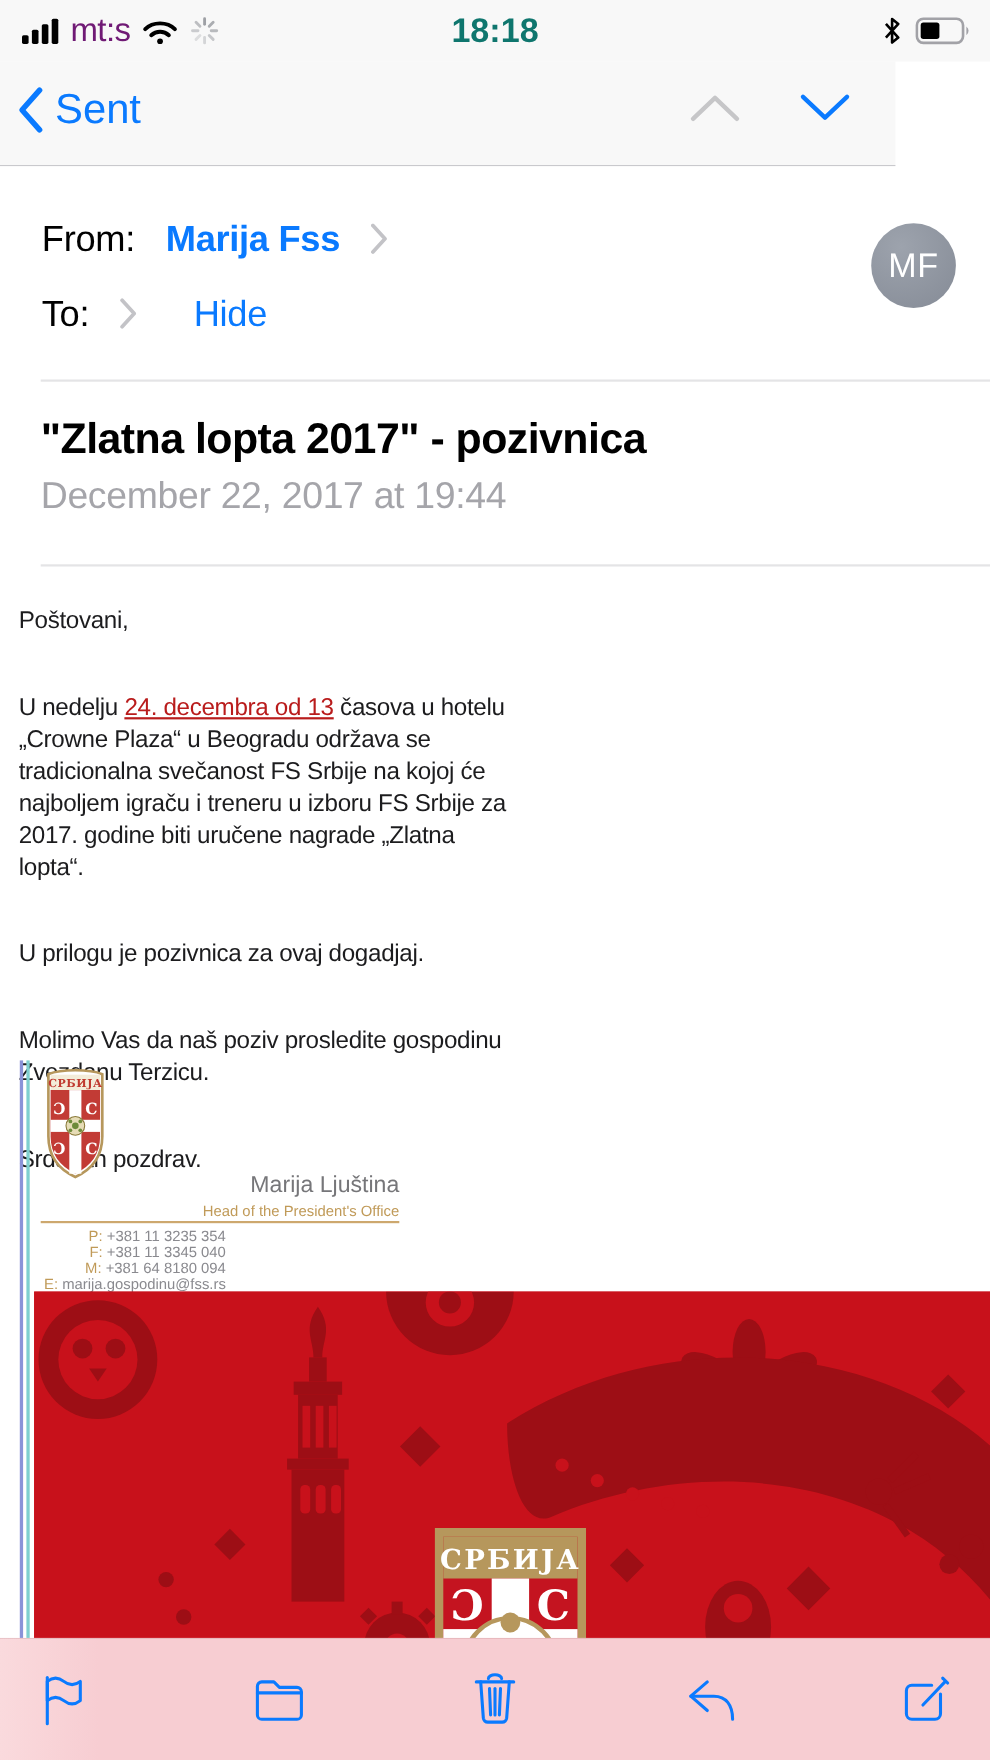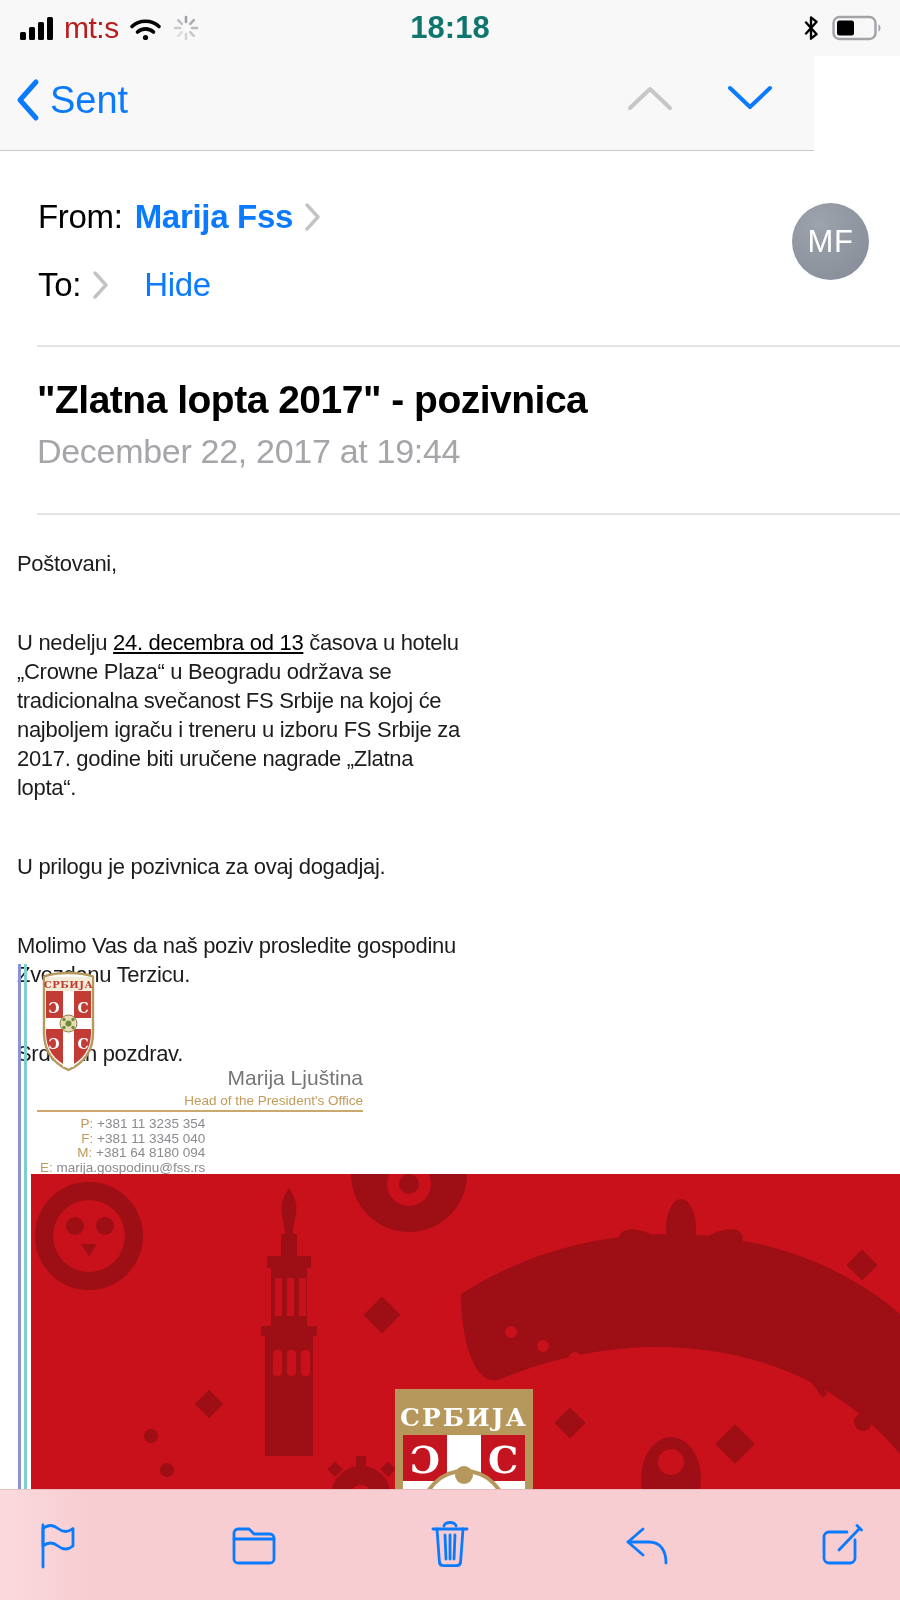--- a/index.html
+++ b/index.html
@@ -8,51 +8,51 @@
     background:#ffffff;
     font-family:"Liberation Sans","DejaVu Sans",sans-serif;
     -webkit-font-smoothing:antialiased;
   }
   
   .status-bar{
     position:absolute;top:0;left:0;width:900px;height:56px;
     background:#f8f8f8;display:flex;align-items:center;
   }
   .sb-left{position:absolute;left:20px;top:0;height:56px;display:flex;align-items:center;gap:10px;}
-  .sb-carrier{font-size:30px;color:#b91c1c;letter-spacing:-0.5px;}
+  .sb-carrier{font-size:30px;color:#701a75;letter-spacing:-0.5px;}
   .sb-time{position:absolute;left:0;right:0;top:0;height:56px;display:flex;align-items:center;justify-content:center;
     font-size:31px;font-weight:600;color:#0f766e;}
   .sb-right{position:absolute;right:16px;top:0;height:56px;display:flex;align-items:center;gap:12px;}
   
   .nav-bar{
     position:absolute;top:56px;left:0;width:814px;height:94px;
     background:#f8f8f8;border-bottom:1px solid #c9c9cd;
   }
   .nav-back{position:absolute;left:16px;top:22px;display:flex;align-items:center;gap:10px;cursor:pointer;}
   .nav-back-label{font-size:38px;color:#0a7aff;}
   .nav-arrows{position:absolute;right:40px;top:28px;display:flex;gap:52px;}
   
-  .hdr-row{position:absolute;left:38px;font-size:33px;letter-spacing:-0.3px;display:flex;align-items:center;gap:12px;white-space:nowrap;}
+  .hdr-row{position:absolute;left:38px;font-size:33px;letter-spacing:-0.3px;display:flex;align-items:center;gap:28px;white-space:nowrap;}
   .hdr-label{color:#000;}
   .hdr-link{color:#0a7aff;}
   .hdr-from-name{font-weight:700;}
   .avatar{
     position:absolute;left:792px;top:203px;width:77px;height:77px;border-radius:50%;
     background:radial-gradient(circle at 35% 28%, #9da3ad, #858b96);
     display:flex;align-items:center;justify-content:center;
     color:#fff;font-size:31px;letter-spacing:0.5px;
   }
   .sep{position:absolute;left:37px;right:0;height:2px;background:#e4e4e6;}
   .subject{position:absolute;left:37px;top:378px;font-size:39px;font-weight:700;color:#000;letter-spacing:-0.5px;}
   .date-line{position:absolute;left:37px;top:432px;font-size:34px;color:#a5a5aa;letter-spacing:-0.3px;}
   
   .mail-body{position:absolute;left:17px;top:520px;width:560px;
     font-size:22px;line-height:29px;color:#1c1c1e;letter-spacing:-0.3px;white-space:pre-line;}
   .mail-body p{margin:0 0 21px 0;}
-  .body-link{color:#000000;text-decoration:underline;cursor:pointer;}
+  .body-link{color:#b91c1c;text-decoration:underline;cursor:pointer;}
   
   .quote-wrap{position:absolute;left:0;top:964px;width:840px;height:551px;text-decoration:underline;}
   .qbar{position:absolute;top:0;bottom:0;width:3px;}
   .qbar-blue{left:18px;background:#8a93d8;}
   .qbar-teal{left:24px;background:#7fcfcf;}
   .sig-card{position:absolute;left:37px;top:5px;width:326px;}
   .sig-crest{position:absolute;left:3px;top:2px;}
   .sig-name{position:absolute;right:0;top:97px;font-size:21px;color:#767679;text-align:right;}
   .sig-title{position:absolute;right:0;top:124px;font-size:13.5px;color:#c09a58;text-align:right;}
   .sig-hr{position:absolute;left:0;right:0;top:141px;height:1.5px;background:#cda86e;}

